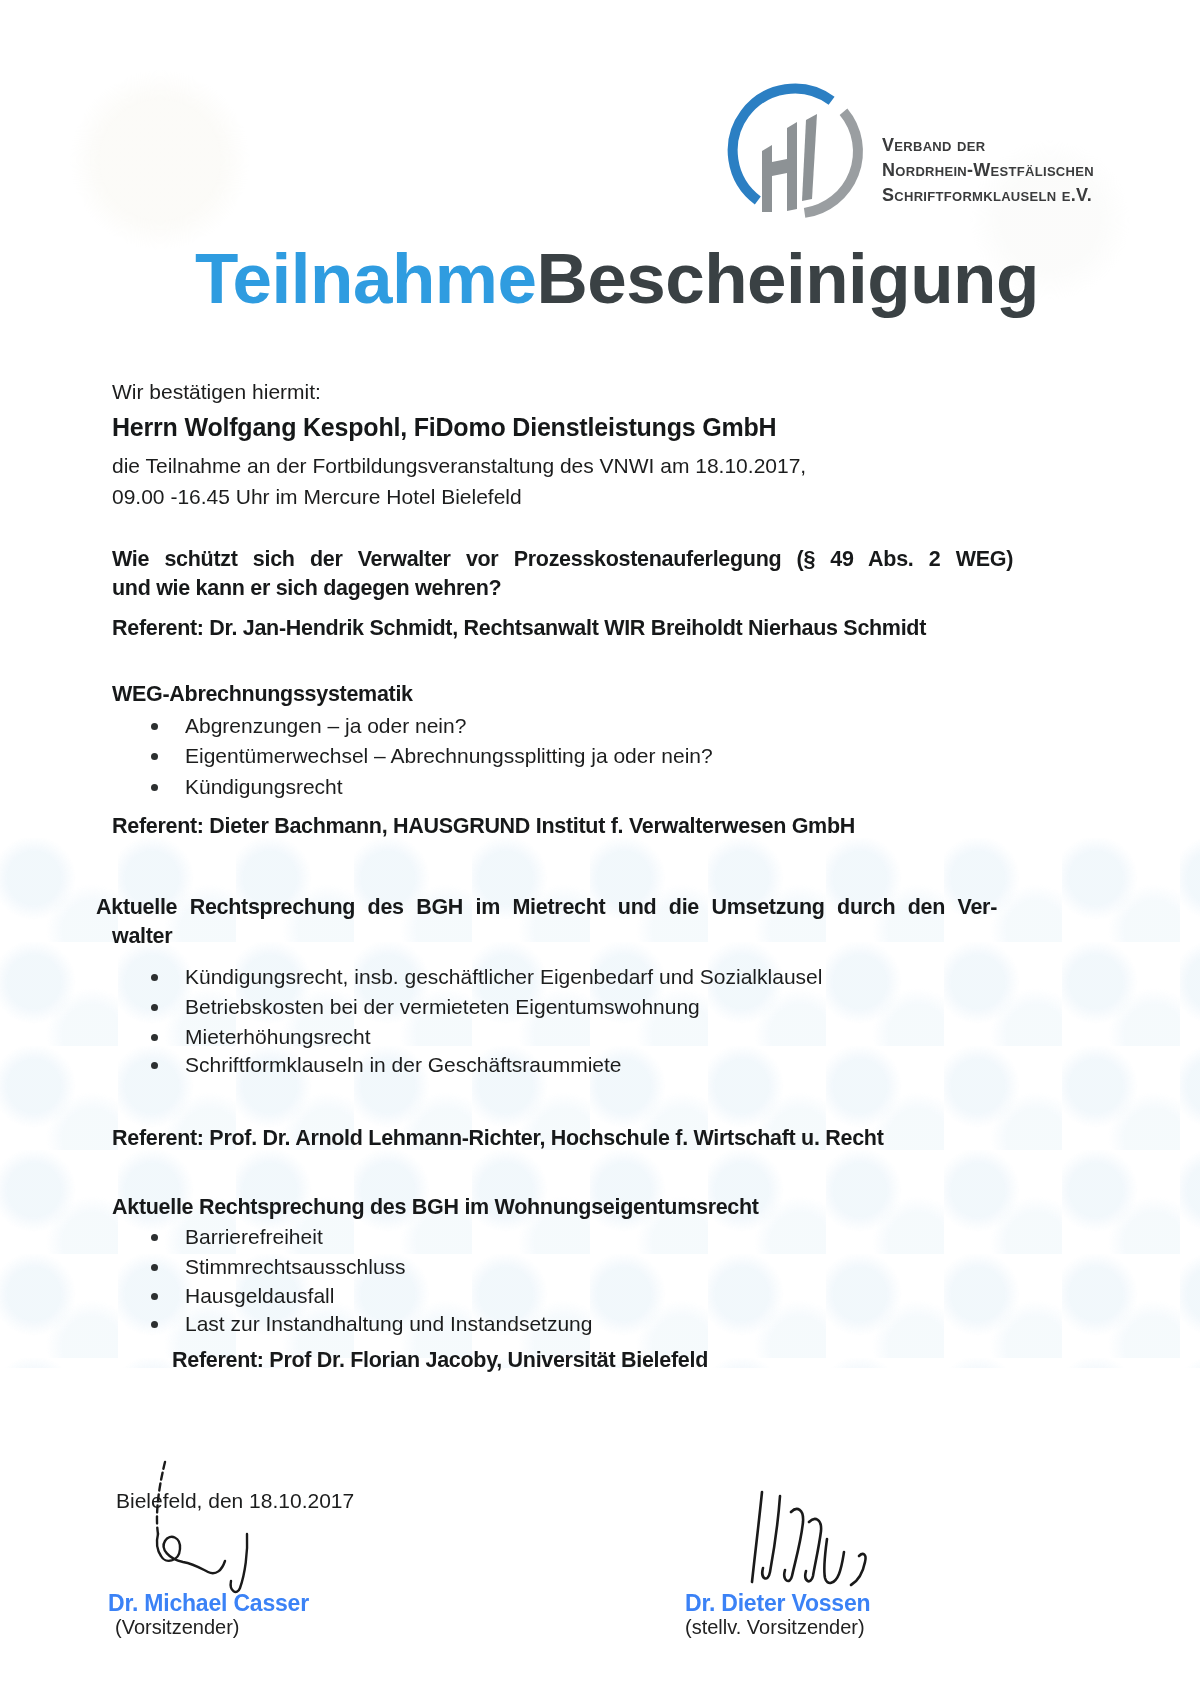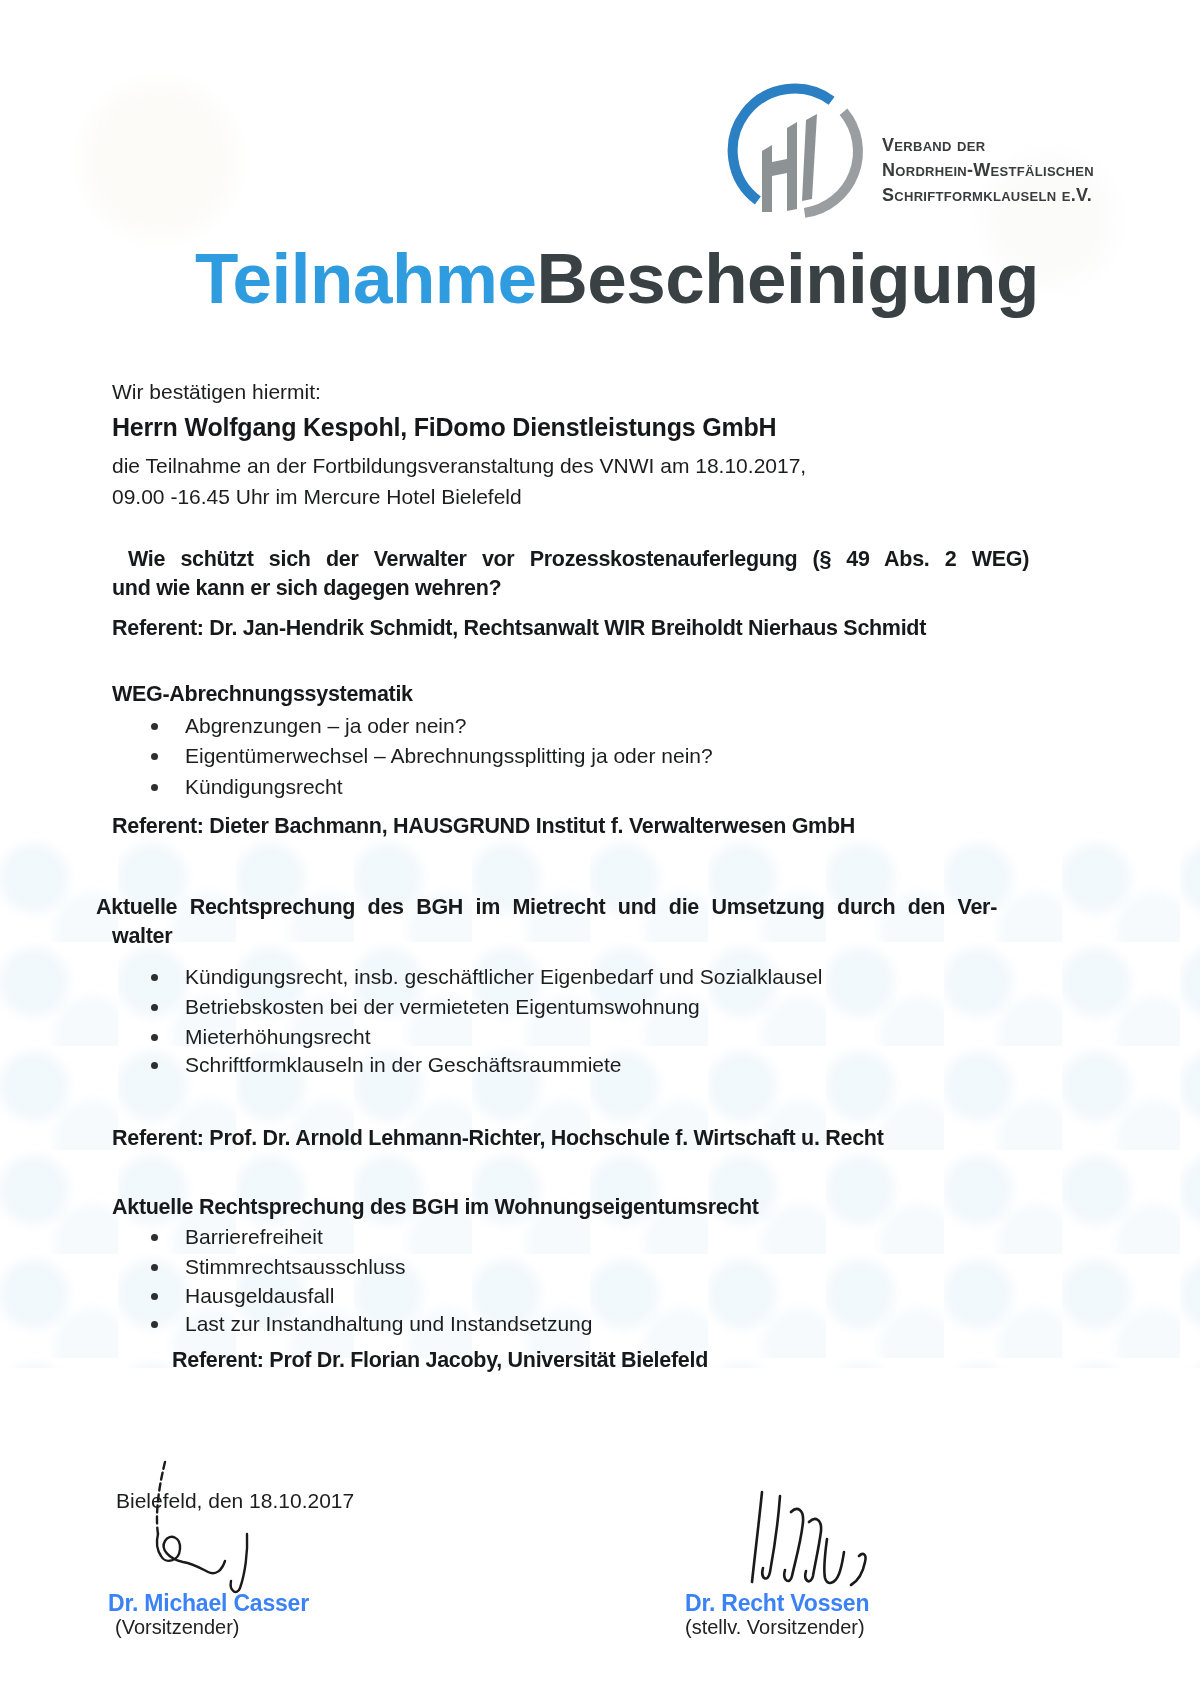--- a/index.html
+++ b/index.html
@@ -76,21 +76,21 @@
 
   <div class="abs title nw" style="left:195px;top:243px;">
     <span class="p1">Teilnahme</span><span class="p2">Bescheinigung</span>
   </div>
 
   <div class="abs body-line nw" style="left:112px;top:378px;">Wir bestätigen hiermit:</div>
   <div class="abs recipient nw" style="left:112px;top:413px;">Herrn Wolfgang Kespohl, FiDomo Dienstleistungs GmbH</div>
   <div class="abs body-line nw" style="left:112px;top:452px;">die Teilnahme an der Fortbildungsveranstaltung des VNWI am 18.10.2017,</div>
   <div class="abs body-line nw" style="left:112px;top:483px;">09.00 -16.45 Uhr im Mercure Hotel Bielefeld</div>
 
-  <div class="abs bold-line just" style="left:128px;top:547px;">Wie schützt sich der Verwalter vor Prozesskostenauferlegung (§ 49 Abs. 2 WEG)</div>
+  <div class="abs bold-line just" style="left:112px;top:547px;">Wie schützt sich der Verwalter vor Prozesskostenauferlegung (§ 49 Abs. 2 WEG)</div>
   <div class="abs bold-line nw" style="left:112px;top:576px;">und wie kann er sich dagegen wehren?</div>
   <div class="abs bold-line nw" style="left:112px;top:616px;">Referent: Dr. Jan-Hendrik Schmidt, Rechtsanwalt WIR Breiholdt Nierhaus Schmidt</div>
 
   <div class="abs bold-line nw" style="left:112px;top:682px;">WEG-Abrechnungssystematik</div>
   <div class="bullet-row" style="top:714px;">
     <span class="bullet-dot"></span>
     <span class="bullet-text">Abgrenzungen – ja oder nein?</span>
   </div>
   <div class="bullet-row" style="top:744px;">
     <span class="bullet-dot"></span>
@@ -157,16 +157,16 @@
       <path d="M 42 10 C 40 38, 36 64, 32 86 C 30 97, 22 93, 25 82"></path>
       <path d="M 53 26 C 59 20, 66 23, 65 36 C 63 56, 57 76, 54 90 C 52 99, 44 95, 47 84"></path>
       <path d="M 71 36 C 77 30, 84 33, 83 45 C 81 61, 77 78, 75 90 C 73 99, 65 96, 68 85"></path>
       <path d="M 89 53 C 87 68, 85 82, 87 92 C 89 100, 97 98, 101 88 C 104 80, 105 72, 106 66"></path>
       <path d="M 121 70 C 125 66, 129 68, 127 76 C 125 86, 120 95, 113 99"></path>
     </g>
   </svg>
 
   <div class="abs sig-name nw" style="left:108px;top:1590px;">Dr. Michael Casser</div>
   <div class="abs sig-role nw" style="left:115px;top:1616px;">(Vorsitzender)</div>
-  <div class="abs sig-name nw" style="left:685px;top:1590px;">Dr. Recht Vossen</div>
+  <div class="abs sig-name nw" style="left:685px;top:1590px;">Dr. Dieter Vossen</div>
   <div class="abs sig-role nw" style="left:685px;top:1616px;">(stellv. Vorsitzender)</div>
 
 </div>
 
 </body></html>

